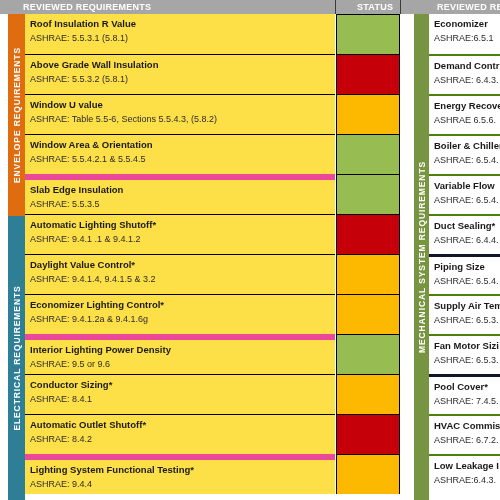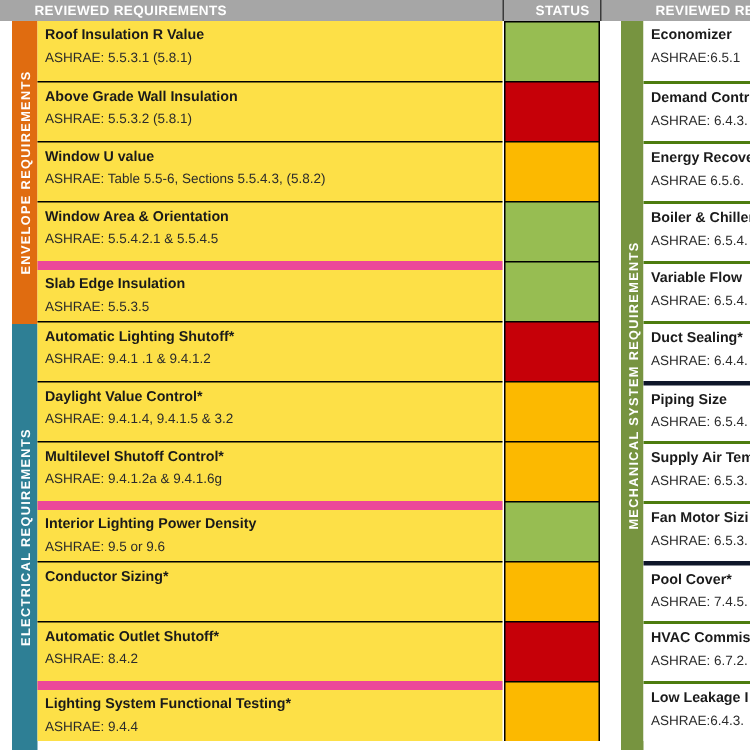--- a/index.html
+++ b/index.html
@@ -228,29 +228,30 @@
         </div>
         <div class="row">
           <div class="row-title">Automatic Lighting Shutoff*</div>
           <div class="row-sub">ASHRAE: 9.4.1 .1 &amp; 9.4.1.2</div>
         </div>
         <div class="row">
           <div class="row-title">Daylight Value Control*</div>
           <div class="row-sub">ASHRAE: 9.4.1.4, 9.4.1.5 &amp; 3.2</div>
         </div>
         <div class="row">
-          <div class="row-title">Multilevel Shutoff Control*</div>
+          <div class="row-title">Economizer Lighting Control*</div>
           <div class="row-sub">ASHRAE:  9.4.1.2a &amp; 9.4.1.6g</div>
         </div>
         <div class="row thin-top">
           <div class="row-title">Interior Lighting Power Density</div>
           <div class="row-sub">ASHRAE: 9.5 or 9.6</div>
         </div>
         <div class="row">
           <div class="row-title">Conductor Sizing*</div>
+          <div class="row-sub">ASHRAE: 8.4.1</div>
         </div>
         <div class="row">
           <div class="row-title">Automatic Outlet Shutoff*</div>
           <div class="row-sub">ASHRAE: 8.4.2</div>
         </div>
         <div class="row thin-top">
           <div class="row-title">Lighting System Functional Testing*</div>
           <div class="row-sub">ASHRAE: 9.4.4</div>
         </div>
       </div>

